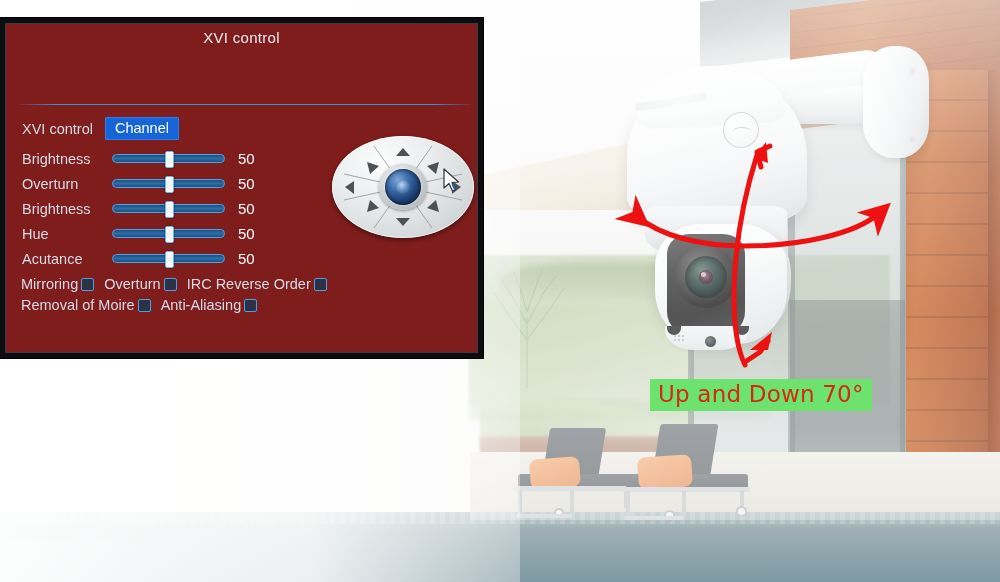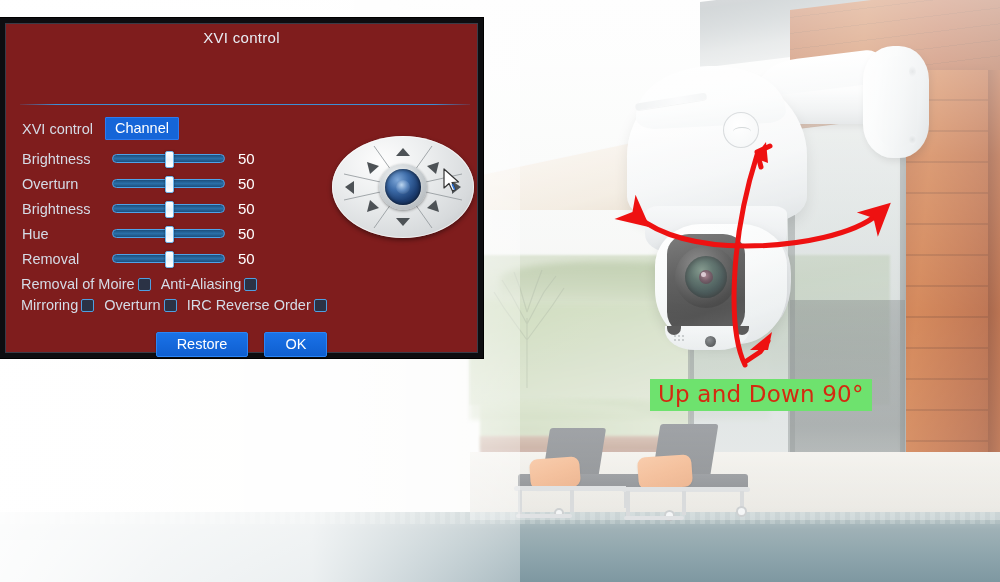--- a/index.html
+++ b/index.html
@@ -378,21 +378,21 @@
 
       <path d="M637,216 C660,236 700,246 745,246 C800,246 855,234 878,214" stroke="#ee1111" stroke-width="5" fill="none" stroke-linecap="round" marker-start="url(#ah)" marker-end="url(#ah)"></path>
 
       <path d="M745,365 C728,330 730,240 757,155" stroke="#ee1111" stroke-width="5" fill="none" stroke-linecap="round"></path>
       <path d="M770,146 L757,152 L761,167" fill="none" stroke="#ee1111" stroke-width="5" stroke-linecap="round" stroke-linejoin="round"></path>
       <path d="M745,362 L760,352 L768,341" fill="none" stroke="#ee1111" stroke-width="5" stroke-linecap="round" stroke-linejoin="round"></path>
       <path d="M772,332 L768,350 L750,350 Z" fill="#ee1111"></path>
       <path d="M766,142 L754,158 L768,163 Z" fill="#ee1111"></path>
     </svg>
 
-    <div class="hl" id="label-ud">Up and Down 90°</div>
+    <div class="hl" id="label-ud">Up and Down 70°</div>
   </div>
 
   <div class="dlg-outer">
     <div class="dlg">
       <div class="dlg-title">XVI control</div>
 
 
       <div class="hr"></div>
 
       <div class="row-mode">
@@ -423,59 +423,55 @@
           <span class="sval">50</span>
         </div>
         <div class="srow">
           <span class="sname">Hue</span>
           <span class="track">
               <i class="thumb" style="left:52px;"></i>
             </span>
           <span class="sval">50</span>
         </div>
         <div class="srow">
-          <span class="sname">Removal</span>
+          <span class="sname">Acutance</span>
           <span class="track">
               <i class="thumb" style="left:52px;"></i>
             </span>
           <span class="sval">50</span>
         </div>
       </div>
 
       <div class="checks">
-        <div class="crow">
-          <span class="citem">
-            <span>Removal of Moire</span>
-            <i class="cbox"></i>
-          </span>
-          <span class="citem">
-            <span>Anti-Aliasing</span>
-            <i class="cbox"></i>
-          </span>
-        </div>
         <div class="crow">
           <span class="citem">
             <span>Mirroring</span>
             <i class="cbox"></i>
           </span>
           <span class="citem">
             <span>Overturn</span>
             <i class="cbox"></i>
           </span>
           <span class="citem">
             <span>IRC Reverse Order</span>
             <i class="cbox"></i>
           </span>
         </div>
+        <div class="crow">
+          <span class="citem">
+            <span>Removal of Moire</span>
+            <i class="cbox"></i>
+          </span>
+          <span class="citem">
+            <span>Anti-Aliasing</span>
+            <i class="cbox"></i>
+          </span>
+        </div>
       </div>
 
-      <div class="btns">
-        <span class="btn">Restore</span>
-        <span class="btn">OK</span>
-      </div>
 
       <div class="ptz">
         <div class="ptz-oval"></div>
         <svg style="position:absolute;inset:0;" viewBox="0 0 142 102">
           <g stroke="rgba(148,154,158,.85)" stroke-width="1" fill="none">
             <line x1="71" y1="51" x2="100" y2="10"></line>
             <line x1="71" y1="51" x2="42" y2="10"></line>
             <line x1="71" y1="51" x2="100" y2="92"></line>
             <line x1="71" y1="51" x2="42" y2="92"></line>
             <line x1="71" y1="51" x2="130" y2="38"></line>

